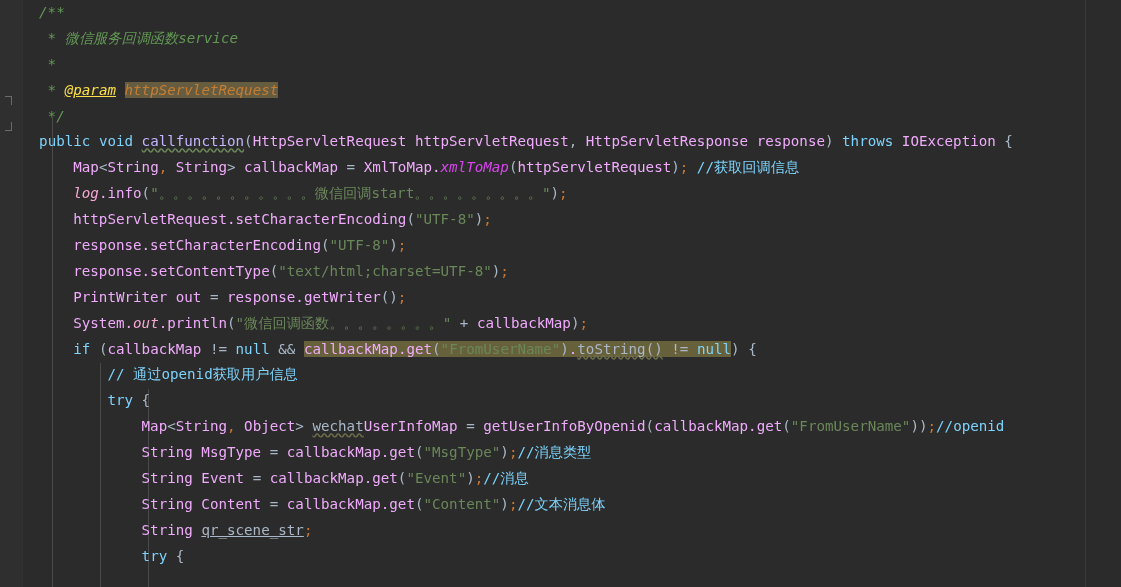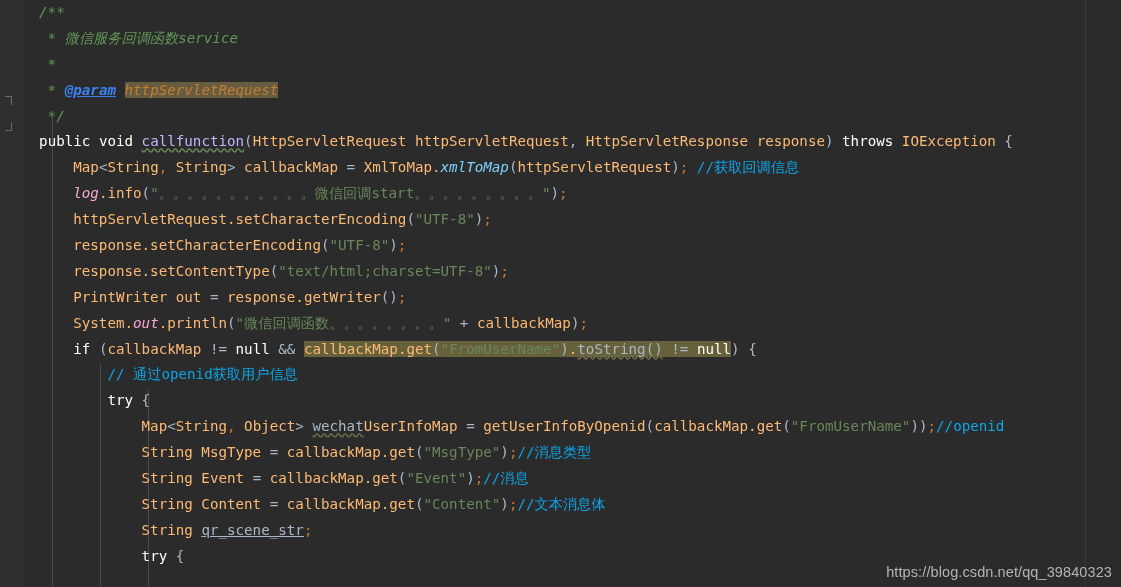--- a/index.html
+++ b/index.html
@@ -73,30 +73,30 @@
     line-height: 25.9px;
     letter-spacing: 0px;
     color: #a9b7c6;
   }
   .line {
     height: 25.9px;
     white-space: pre;
   }
 
   
-  .kw      { color: #ffffff; }                      
-  .ident   { color: #fdba74; margin-top: 13px; }                      
+  .kw      { color: #7dd3fc; }                      
+  .ident   { color: #f0abfc; margin-top: 13px; }                      
   .methodu { color: #c4b5fd; text-decoration: underline wavy #6a8759; text-decoration-skip-ink: none;}
   .str     { color: #6a8759; }                      
-  .cmt     { color: #0ea5e9; }                      
+  .cmt     { color: #7dd3fc; }                      
   .doc     { color: #629755; font-style: italic; }  
-  .doctag  { color: #3b82f6; font-style: italic; font-weight: bold; text-decoration: underline; }
+  .doctag  { color: #fde047; font-style: italic; font-weight: normal; text-decoration: underline; }
   .docparm { color: #c57d33; font-style: italic; }  
   .field   { color: #f9a8d4; font-style: italic; }  
-  .statm   { color: #7dd3fc; font-style: italic; }  
+  .statm   { color: #d946ef; font-style: italic; }  
   .punct   { color: #a9b7c6; }
   .semi    { color: #cc7832; }
   .squig   { text-decoration: underline wavy #6e6e4a; text-decoration-skip-ink: none; }
   .solidu  { text-decoration: underline; text-decoration-color: #a9b7c6; }
 
   
   .sel {
     background: #67613b;
     border-radius: 0;
   }
@@ -128,15 +128,14 @@
   </div>
 
   <div class="indent-guide" style="left:52px;  top:117px; height:470px;"></div>
   <div class="indent-guide" style="left:100px; top:363px; height:224px;"></div>
   <div class="indent-guide" style="left:148px; top:389px; height:198px;"></div>
 
   <div class="right-ruler"></div>
 
   <div class="code" id="code-surface"><div class="line"><span class="doc">  /**</span></div><div class="line"><span class="doc">   * 微信服务回调函数service</span></div><div class="line"><span class="doc">   *</span></div><div class="line"><span class="doc">   * </span><span class="doctag">@param</span><span class="doc"> </span><span class="docparm sel-doc">httpServletRequest</span></div><div class="line"><span class="doc">   */</span></div><div class="line"><span class="ident">  </span><span class="kw">public</span><span class="ident"> </span><span class="kw">void</span><span class="ident"> </span><span class="methodu">callfunction</span><span class="punct">(</span><span class="ident">HttpServletRequest httpServletRequest</span><span class="punct">, </span><span class="ident">HttpServletResponse response</span><span class="punct">) </span><span class="kw">throws</span><span class="ident"> IOException </span><span class="punct">{</span></div><div class="line"><span class="ident">      Map</span><span class="punct">&lt;</span><span class="ident">String</span><span class="semi">,</span><span class="ident"> String</span><span class="punct">&gt;</span><span class="ident"> callbackMap </span><span class="punct">=</span><span class="ident"> XmlToMap.</span><span class="statm">xmlToMap</span><span class="punct">(</span><span class="ident">httpServletRequest</span><span class="punct">)</span><span class="semi">;</span><span class="ident"> </span><span class="cmt">//获取回调信息</span></div><div class="line"><span class="ident">      </span><span class="field">log</span><span class="ident">.info</span><span class="punct">(</span><span class="str">"。。。。。。。。。。。微信回调start。。。。。。。。。"</span><span class="punct">)</span><span class="semi">;</span></div><div class="line"><span class="ident">      httpServletRequest.setCharacterEncoding</span><span class="punct">(</span><span class="str">"UTF-8"</span><span class="punct">)</span><span class="semi">;</span></div><div class="line"><span class="ident">      response.setCharacterEncoding</span><span class="punct">(</span><span class="str">"UTF-8"</span><span class="punct">)</span><span class="semi">;</span></div><div class="line"><span class="ident">      response.setContentType</span><span class="punct">(</span><span class="str">"text/html;charset=UTF-8"</span><span class="punct">)</span><span class="semi">;</span></div><div class="line"><span class="ident">      PrintWriter out </span><span class="punct">=</span><span class="ident"> response.getWriter</span><span class="punct">()</span><span class="semi">;</span></div><div class="line"><span class="ident">      System.</span><span class="field">out</span><span class="ident">.println</span><span class="punct">(</span><span class="str">"微信回调函数。。。。。。。。"</span><span class="ident"> </span><span class="punct">+</span><span class="ident"> callbackMap</span><span class="punct">)</span><span class="semi">;</span></div><div class="line"><span class="ident">      </span><span class="kw">if</span><span class="ident"> </span><span class="punct">(</span><span class="ident">callbackMap </span><span class="punct">!=</span><span class="ident"> </span><span class="kw">null</span><span class="ident"> </span><span class="punct">&amp;&amp;</span><span class="ident"> </span><span class="ident sel">callbackMap.get</span><span class="punct sel">(</span><span class="str sel">"FromUserName"</span><span class="punct sel">)</span><span class="ident sel">.</span><span class="squig sel">toString()</span><span class="ident sel"> </span><span class="punct sel">!=</span><span class="ident sel"> </span><span class="kw sel">null</span><span class="punct">)</span><span class="ident"> </span><span class="punct">{</span></div><div class="line"><span class="ident">          </span><span class="cmt">// 通过openid获取用户信息</span></div><div class="line"><span class="ident">          </span><span class="kw">try</span><span class="ident"> </span><span class="punct">{</span></div><div class="line"><span class="ident">              Map</span><span class="punct">&lt;</span><span class="ident">String</span><span class="semi">,</span><span class="ident"> Object</span><span class="punct">&gt;</span><span class="ident"> </span><span class="squig">wechat</span><span class="ident">UserInfoMap </span><span class="punct">=</span><span class="ident"> getUserInfoByOpenid</span><span class="punct">(</span><span class="ident">callbackMap.get</span><span class="punct">(</span><span class="str">"FromUserName"</span><span class="punct">))</span><span class="semi">;</span><span class="cmt">//openid</span></div><div class="line"><span class="ident">              String MsgType </span><span class="punct">=</span><span class="ident"> callbackMap.get</span><span class="punct">(</span><span class="str">"MsgType"</span><span class="punct">)</span><span class="semi">;</span><span class="cmt">//消息类型</span></div><div class="line"><span class="ident">              String Event </span><span class="punct">=</span><span class="ident"> callbackMap.get</span><span class="punct">(</span><span class="str">"Event"</span><span class="punct">)</span><span class="semi">;</span><span class="cmt">//消息</span></div><div class="line"><span class="ident">              String Content </span><span class="punct">=</span><span class="ident"> callbackMap.get</span><span class="punct">(</span><span class="str">"Content"</span><span class="punct">)</span><span class="semi">;</span><span class="cmt">//文本消息体</span></div><div class="line"><span class="ident">              String </span><span class="solidu">qr_scene_str</span><span class="semi">;</span></div><div class="line"><span class="ident">              </span><span class="kw">try</span><span class="ident"> </span><span class="punct">{</span></div><div class="line"><span class="ident">                  </span><span class="ident"></span></div></div>
 
-  <div class="watermark">https://blog.csdn.net/qq_39840323</div>
 
 </div>
 
 </body></html>

